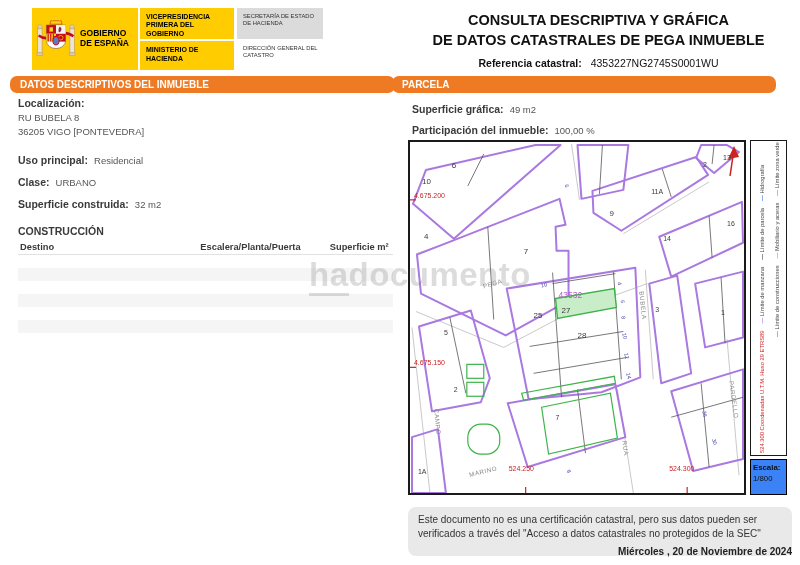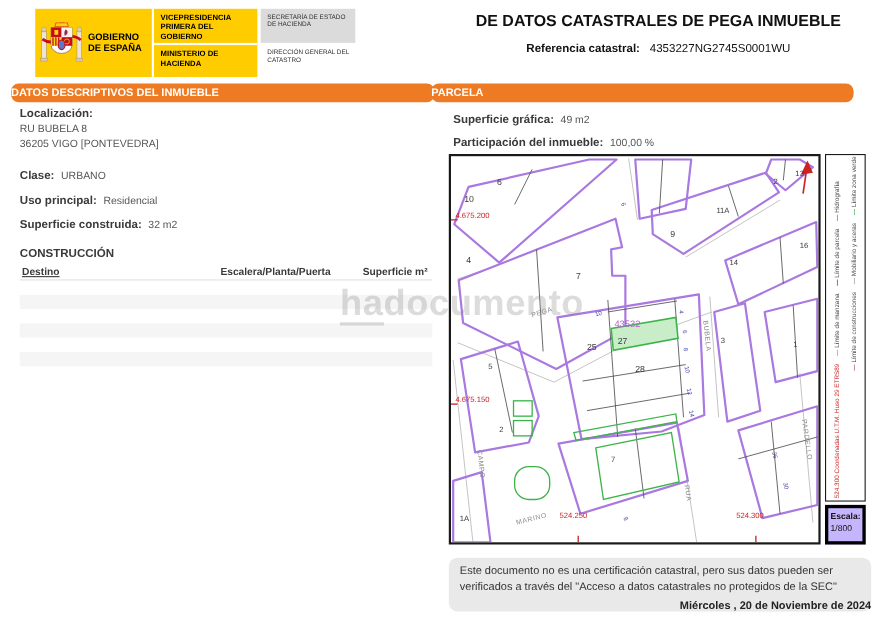--- a/index.html
+++ b/index.html
@@ -21,58 +21,58 @@
 
   
   .title-block{position:absolute;left:405px;top:11px;width:387px;text-align:center;}
   .title-line{font-size:14.5px;font-weight:bold;color:#111;line-height:1.35;}
   .ref-line{margin-top:7px;font-size:10.5px;color:#111;}
   .ref-label{font-weight:bold;}
   .ref-value{margin-left:6px;}
 
   
   .section-bar{position:absolute;top:76px;height:17px;background:#EE7A23;border-radius:7px;
-               color:#fff;font-weight:bold;font-size:10px;line-height:17px;
+               color:#fff;font-weight:bold;font-size:10px;line-height:17px;padding-left:10px;
                box-sizing:border-box;}
   .bar-left{left:10px;width:385px;}
   .bar-right{left:392px;width:384px;}
 
   
   .left-content{position:absolute;left:18px;top:97px;width:375px;}
   .fld-label{font-weight:bold;font-size:10.5px;color:#3a3a3a;}
   .fld-value{font-size:9.5px;color:#555;margin-left:6px;}
   .addr{font-size:9.5px;color:#555;margin-top:3px;}
   .loc-block{margin-bottom:13px;}
   .fld-row{margin-top:4px;}
   .constr-title{font-weight:bold;font-size:10.5px;color:#3a3a3a;margin-top:13px;margin-bottom:3px;}
   table.constr{width:100%;border-collapse:collapse;font-size:9.3px;color:#555;}
   table.constr th{font-weight:bold;color:#3a3a3a;padding:2px 2px;border-bottom:1px solid #e2e2e2;}
   table.constr td{padding:2px 2px;}
-  .c1{text-align:left;width:42%;text-decoration:underline;} .c2{text-align:center;width:40%;} .c3{text-align:center;width:18%;}
+  .c1{text-align:left;width:42%;} .c2{text-align:center;width:40%;} .c3{text-align:center;width:18%;}
   tr.stripe{background:#f5f5f5;}
   tr.empty td{height:9px;}
 
   
   .right-content{position:absolute;left:412px;top:96px;width:380px;}
   .right-content .fld-row{margin-top:3px;}
 
   
   .map-frame{position:absolute;left:408px;top:140px;width:338px;height:355px;border:2px solid #1a1a1a;
              box-sizing:border-box;background:#fff;overflow:hidden;}
   .legend-strip{position:absolute;left:750px;top:140px;width:37px;height:316px;border:1px solid #1a1a1a;
                 box-sizing:border-box;background:#fff;overflow:hidden;}
   .legend-rot{position:absolute;left:3px;top:312px;width:310px;height:31px;
               transform:rotate(-90deg);transform-origin:0 0;}
   .lg-line{display:flex;align-items:center;gap:7px;height:15px;white-space:nowrap;}
   .lg-item{font-size:5.8px;color:#444;}
   .lg-dash{font-weight:bold;}
   .lg-coords{font-size:5.8px;color:#CC2222;}
   .lg-line2{margin-left:116px;}
-  .scale-box{position:absolute;left:750px;top:459px;width:37px;height:36px;border:3px solid #000000;
-             box-sizing:border-box;background:#c4b5fd;padding:3px 2px;font-size:7.8px;color:#111;line-height:1.35;}
+  .scale-box{position:absolute;left:750px;top:459px;width:37px;height:36px;border:1px solid #000000;
+             box-sizing:border-box;background:#3b82f6;padding:3px 2px;font-size:7.8px;color:#111;line-height:1.35;}
   .scale-label{font-weight:bold;}
 
   
   .watermark{position:absolute;left:295px;top:256px;width:250px;text-align:center;z-index:6;
              font-size:33px;font-weight:bold;color:rgba(140,140,140,0.30);letter-spacing:0.5px;
              pointer-events:none;}
   .watermark .wm-u{border-bottom:3px solid rgba(140,140,140,0.30);}
 
   
   .disclaimer{position:absolute;left:408px;top:507px;width:384px;height:49px;background:#e9e9e9;
@@ -126,41 +126,42 @@
         <div class="ministry-bottom">MINISTERIO DE HACIENDA</div>
       </div>
     </div>
     <div class="logo-gray">
       <div class="gray-top">SECRETARÍA DE ESTADO DE HACIENDA</div>
       <div class="gray-bottom">DIRECCIÓN GENERAL DEL CATASTRO</div>
     </div>
   </div>
 
   <div class="title-block">
+    <div class="title-line">CONSULTA DESCRIPTIVA Y GRÁFICA</div>
     <div class="title-line">DE DATOS CATASTRALES DE PEGA INMUEBLE</div>
     <div class="ref-line">
       <span class="ref-label">Referencia catastral:</span>
       <span class="ref-value">4353227NG2745S0001WU</span>
     </div>
   </div>
 
   <div class="section-bar bar-left">DATOS DESCRIPTIVOS DEL INMUEBLE</div>
   <div class="section-bar bar-right">PARCELA</div>
 
   <div class="left-content">
     <div class="loc-block">
       <div class="fld-label">Localización:</div>
       <div class="addr">RU BUBELA 8</div>
       <div class="addr">36205 VIGO [PONTEVEDRA]</div>
     </div>
     <div class="fld-row">
+      <span class="fld-label">Uso principal:</span><span class="fld-value">Residencial</span>
+    </div>
+    <div class="fld-row">
       <span class="fld-label">Clase:</span><span class="fld-value">URBANO</span>
-    </div>
-    <div class="fld-row">
-      <span class="fld-label">Uso principal:</span><span class="fld-value">Residencial</span>
     </div>
     <div class="fld-row">
       <span class="fld-label">Superficie construida:</span><span class="fld-value">32 m2</span>
     </div>
 
     <div class="constr-title">CONSTRUCCIÓN</div>
     <table class="constr">
       <thead>
         <tr>
           <th class="c1">Destino</th>

